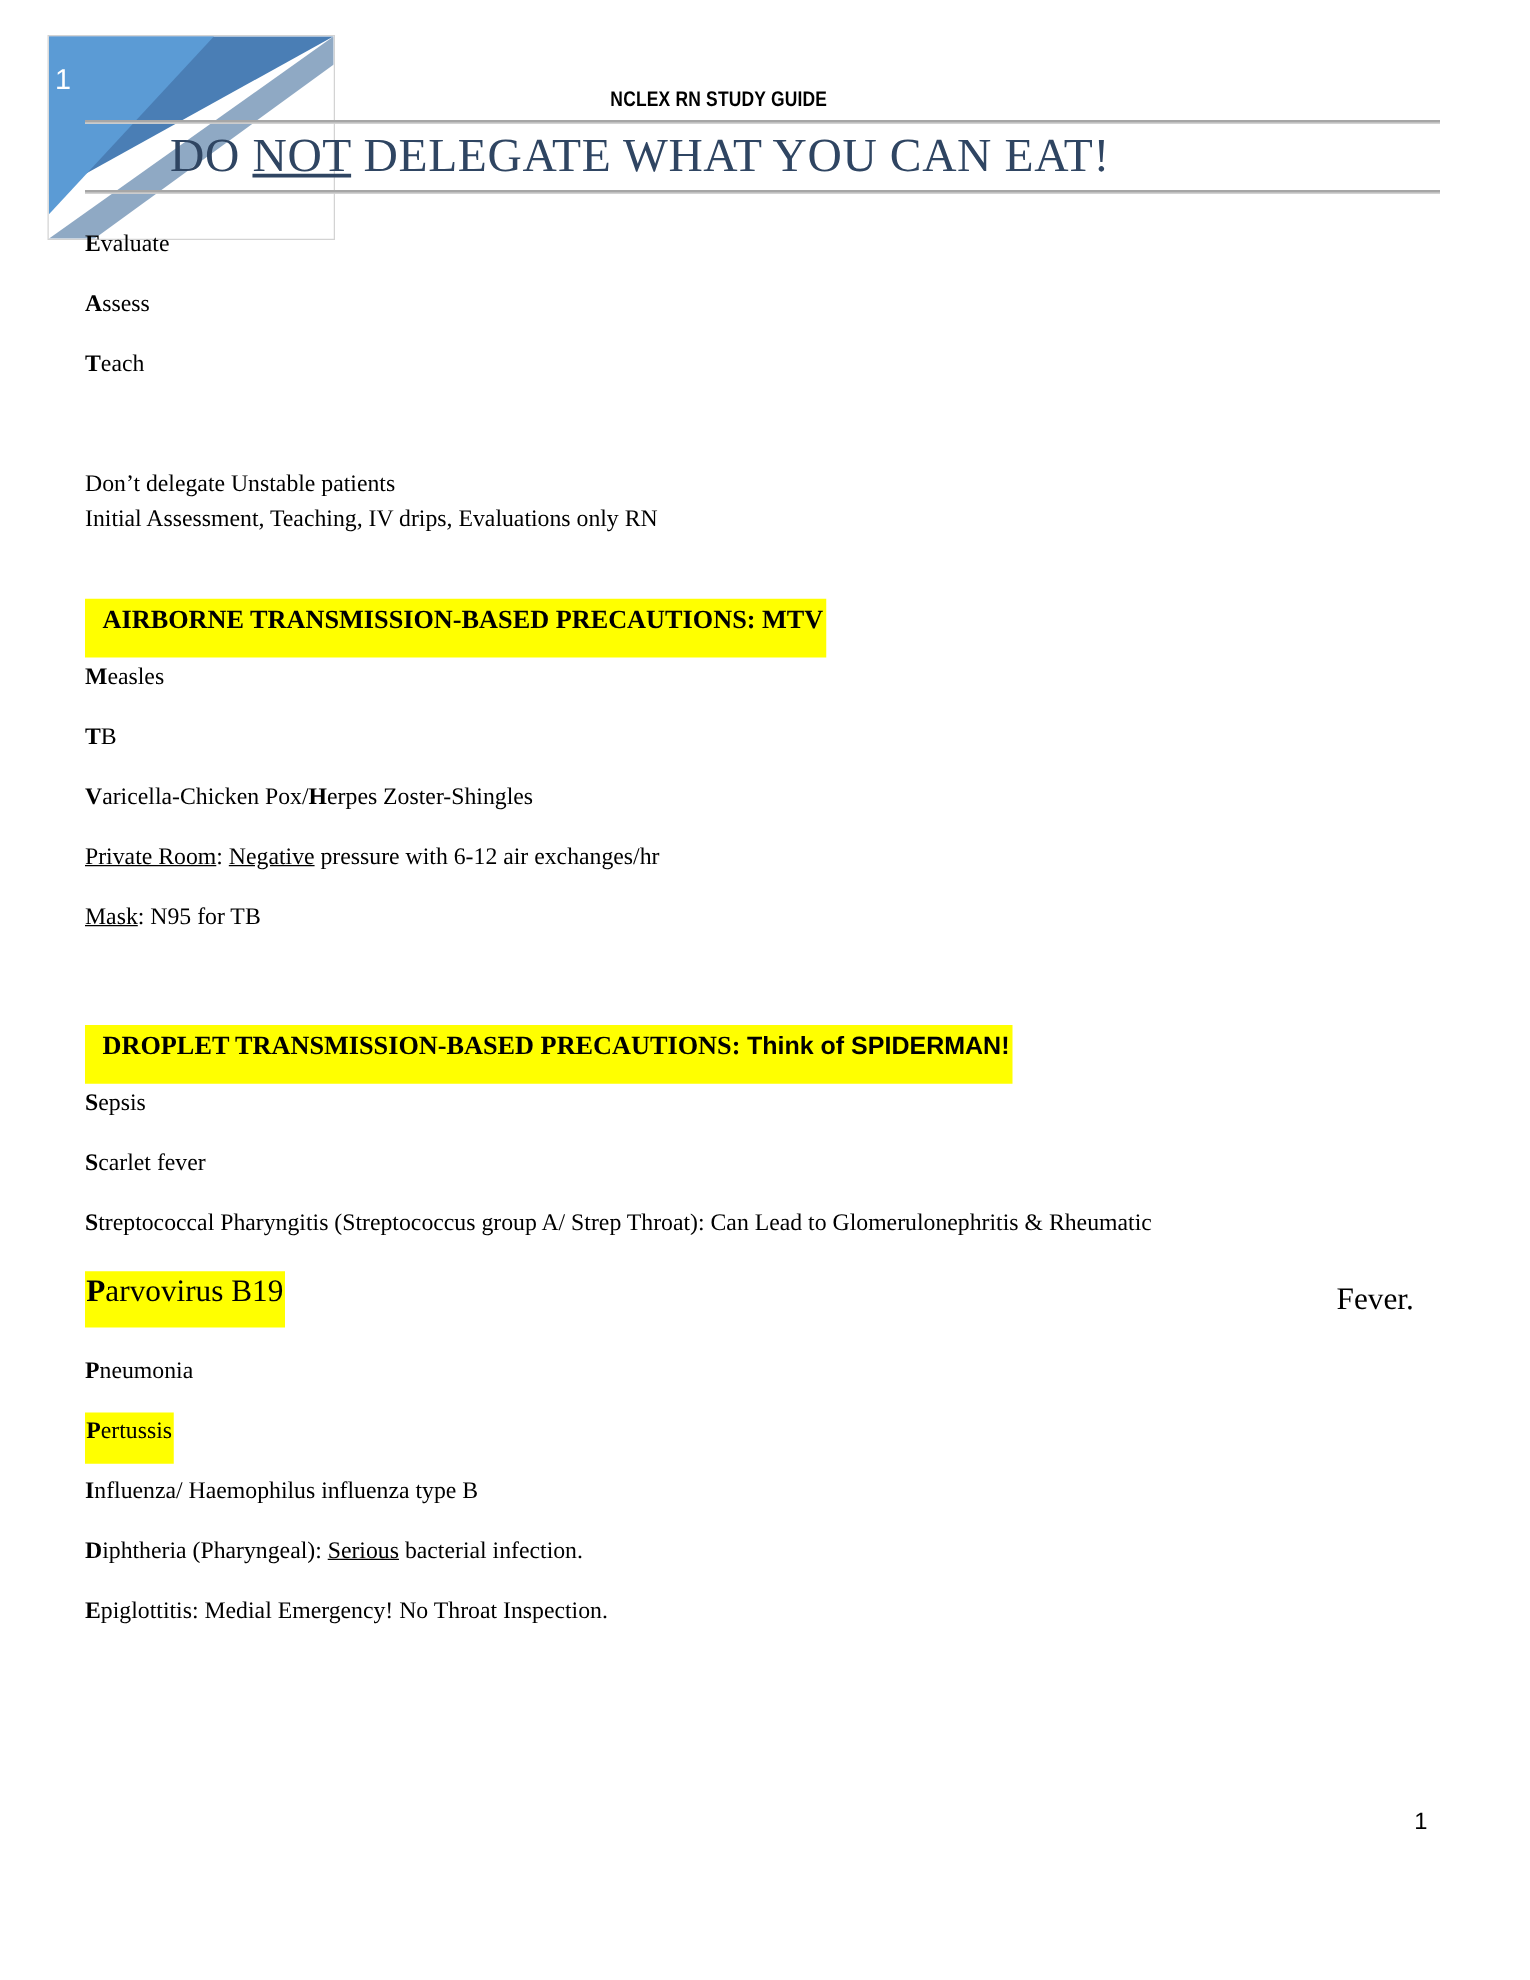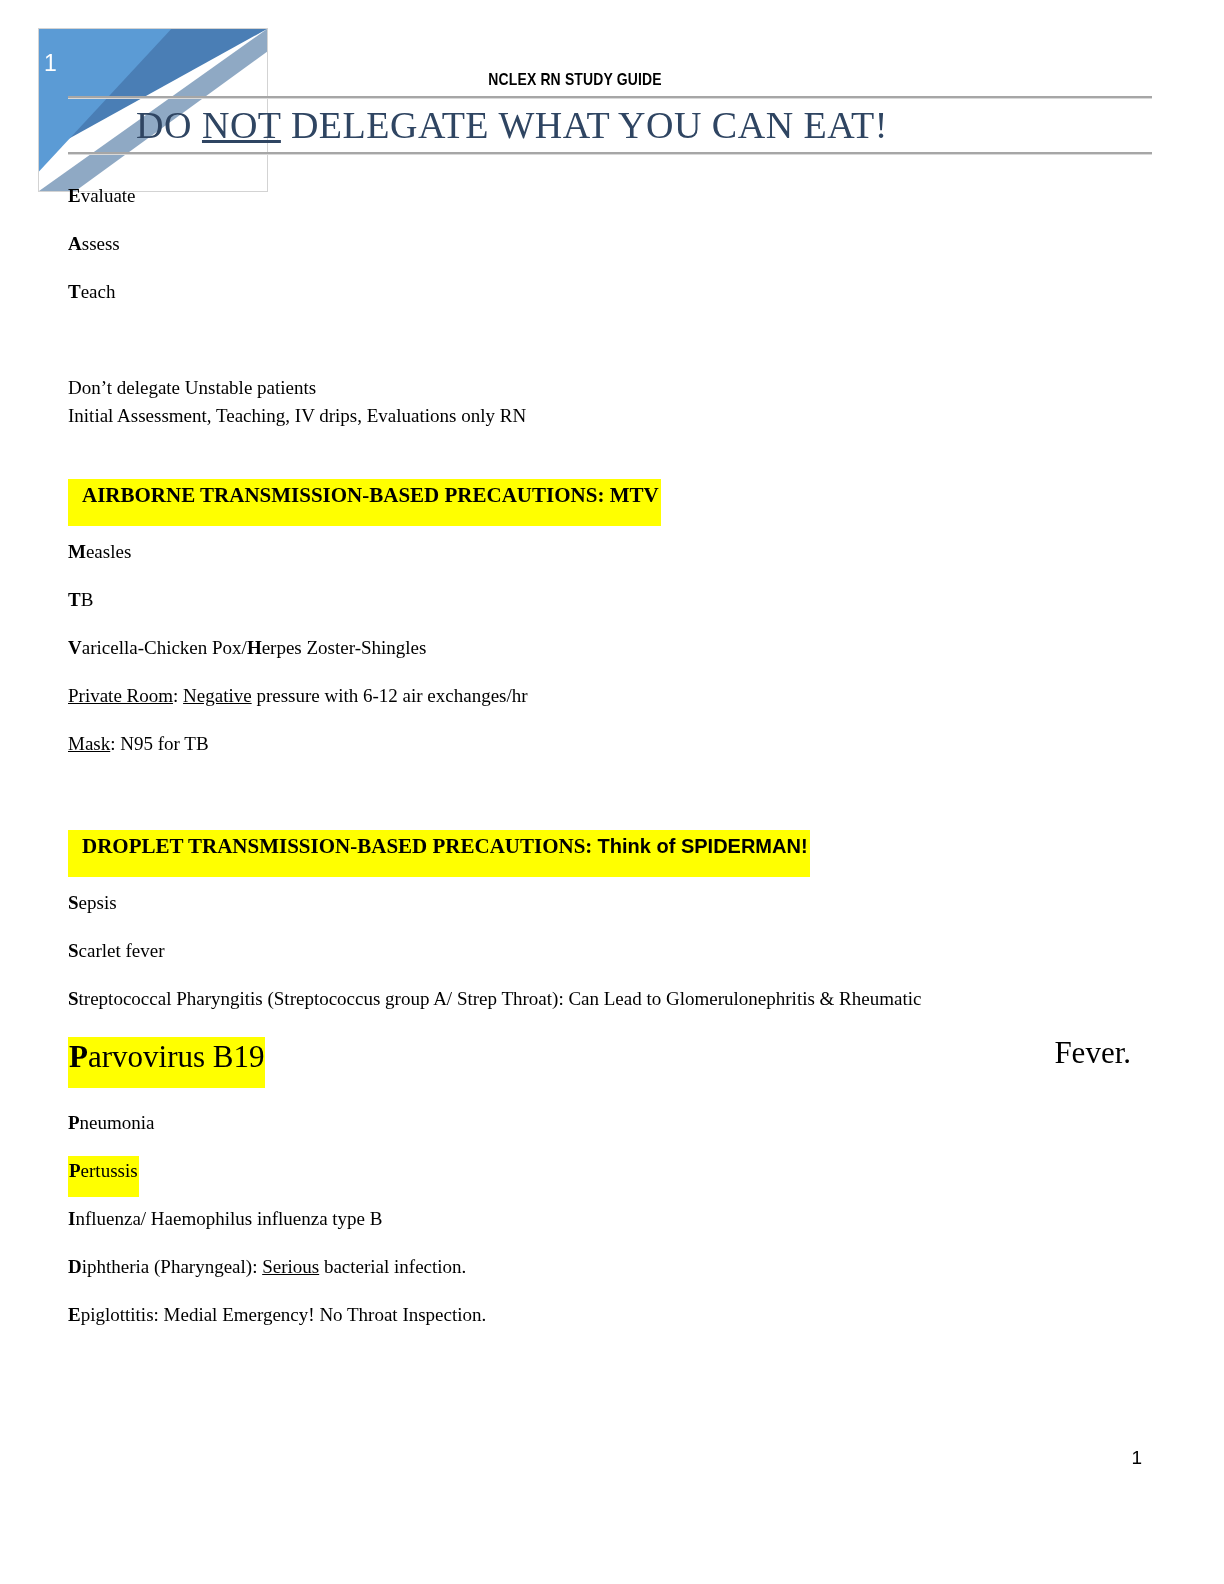--- a/index.html
+++ b/index.html
@@ -146,32 +146,32 @@
     line-height: 1;
     padding: 6px 2px 20px 14px;
     margin: 0;
     white-space: nowrap;
   }
   .hl-head .spider {
     font-family: "Liberation Sans", "DejaVu Sans", sans-serif;
     font-weight: bold;
     font-size: 20px;
   }
-  .after-head { margin-top: 16px; }
+  .after-head { margin-top: 6px; }
 
   .hl-inline {
     background: #ffff00;
     padding: 4px 1px 16px 1px;
   }
 
   .row-split {
     display: flex;
     justify-content: space-between;
-    align-items: flex-start;
-    font-size: 31px;
+    align-items: center;
+    font-size: 25px;
     line-height: 1;
     margin: 0 0 25px 0;
     width: 1063px;
   }
 
   #footer-page {
     position: absolute;
     left: 0;
     top: 1447px;
     width: 1142px;

